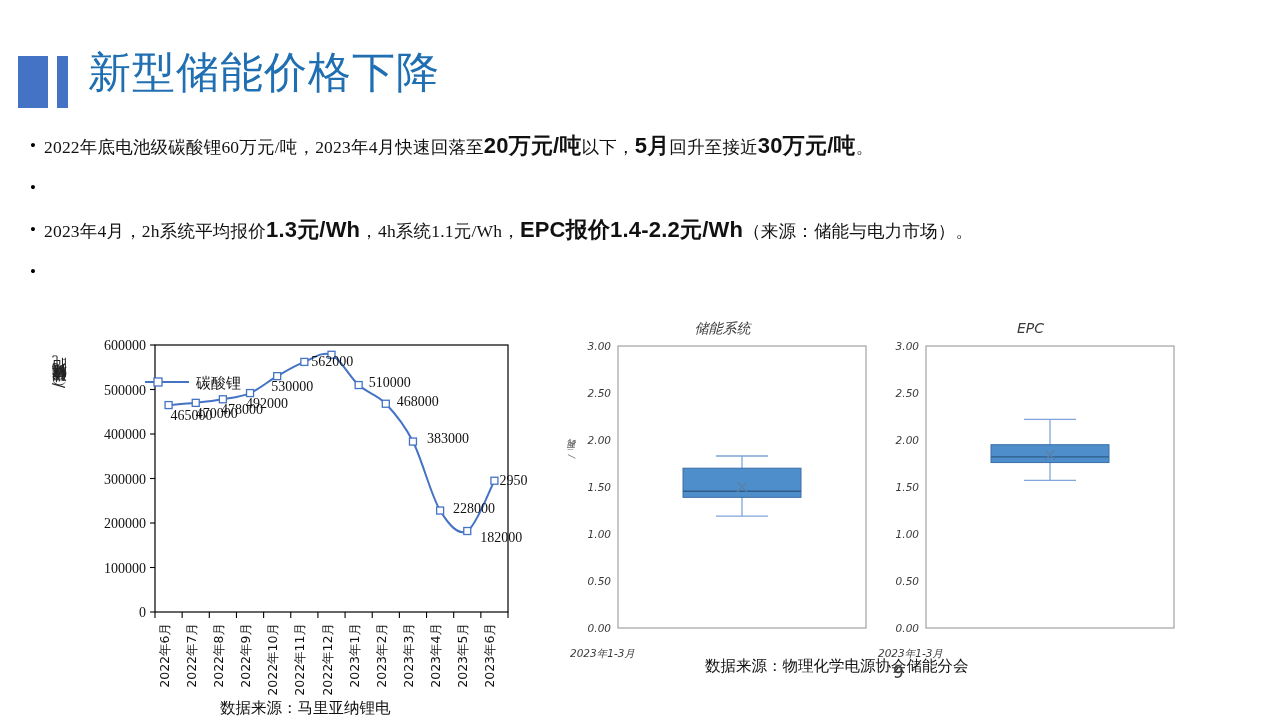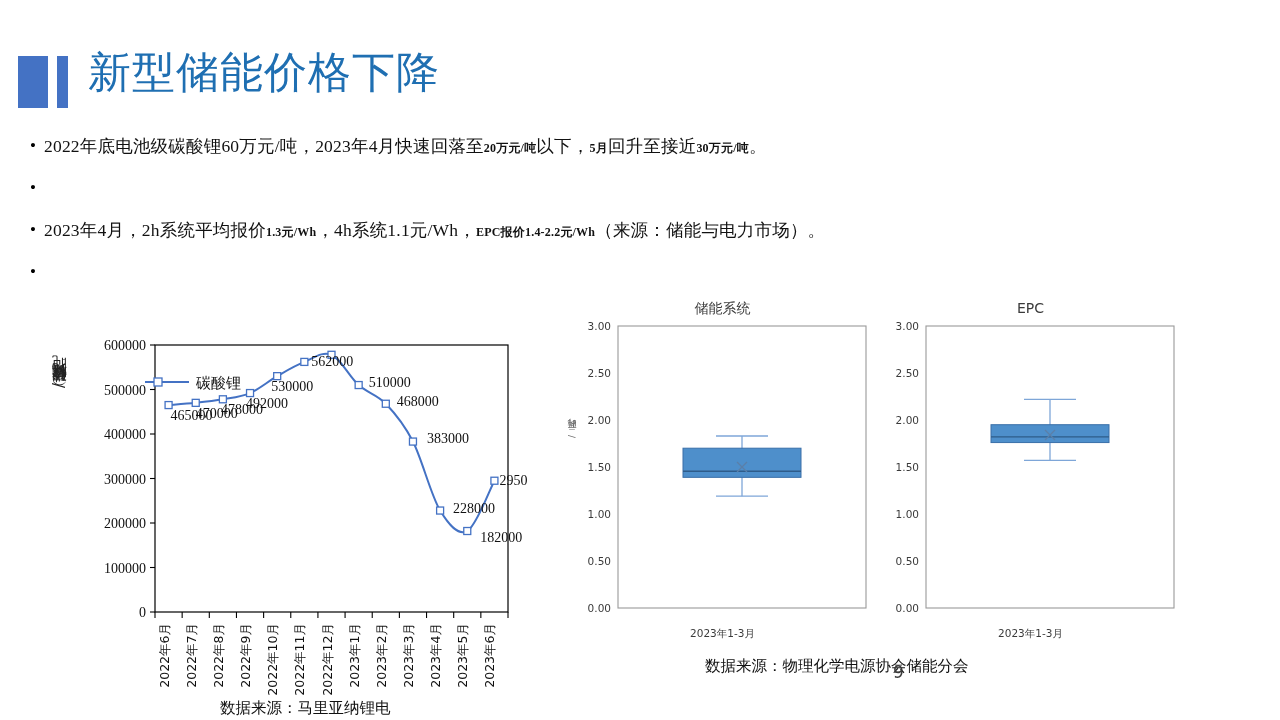--- a/index.html
+++ b/index.html
@@ -59,23 +59,23 @@
   }
   .bullet-text {
     font-family: "Liberation Serif", "DejaVu Serif", serif;
     font-size: 17.5px;
     color: #111;
     line-height: 26px;
     white-space: nowrap;
     letter-spacing: 0.2px;
   }
   .bullet-text b {
-    font-family: Liberation Serif, serif;
+    font-family: Liberation Sans, sans-serif;
     font-weight: 700;
-    font-size: 12px;
+    font-size: 22px;
   }
 
   
   .charts-area {
     position: absolute;
     left: 0; top: 300px;
     width: 1280px; height: 420px;
   }
 
   
@@ -103,22 +103,22 @@
     font-size: 15.5px;
     color: #111;
     font-family: "DejaVu Sans", "Liberation Sans", sans-serif;
     white-space: nowrap;
     margin-left: 12px;
   }
 
   
   .boxchart {
     position: absolute;
-    top: 0;
-    width: 305px; height: 345px;
+    top: 20px;
+    width: 305px; height: 345px; font-style: italic;
   }
   #box-ess { left: 570px; }
   #box-epc { left: 878px; }
   .bx-title {
     position: absolute;
     top: 0; left: 0; right: 0;
     text-align: center;
     font-family: "DejaVu Sans", "Liberation Sans", sans-serif;
     font-size: 14px;
     color: #3a3a3a;
@@ -130,21 +130,20 @@
     writing-mode: vertical-rl;
     transform: rotate(180deg);
     font-size: 9px;
     color: #6b6b6b;
     font-family: "DejaVu Sans", "Liberation Sans", sans-serif;
     white-space: nowrap;
   }
   .bx-catlabel {
     position: absolute;
     top: 327px; left: 0; right: 0;
-    text-align: center;
     font-family: "DejaVu Sans", "Liberation Sans", sans-serif;
     font-size: 10.5px;
     color: #3a3a3a;
   }
   .box-source {
     position: absolute;
     left: 705px; top: 656px;
     font-size: 15.5px;
     color: #111;
     font-family: "DejaVu Sans", "Liberation Sans", sans-serif;

